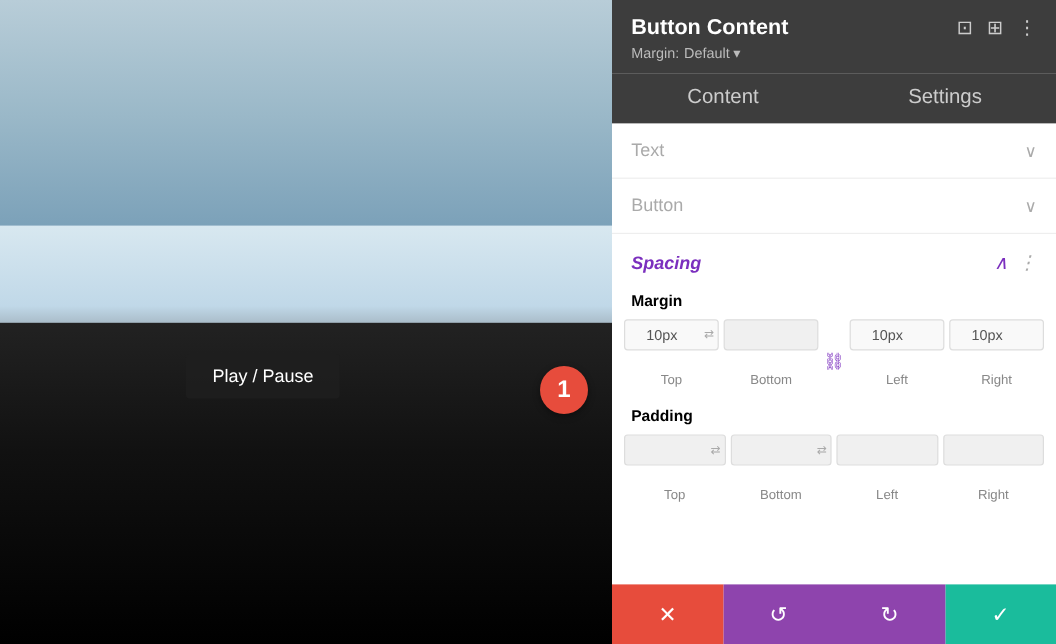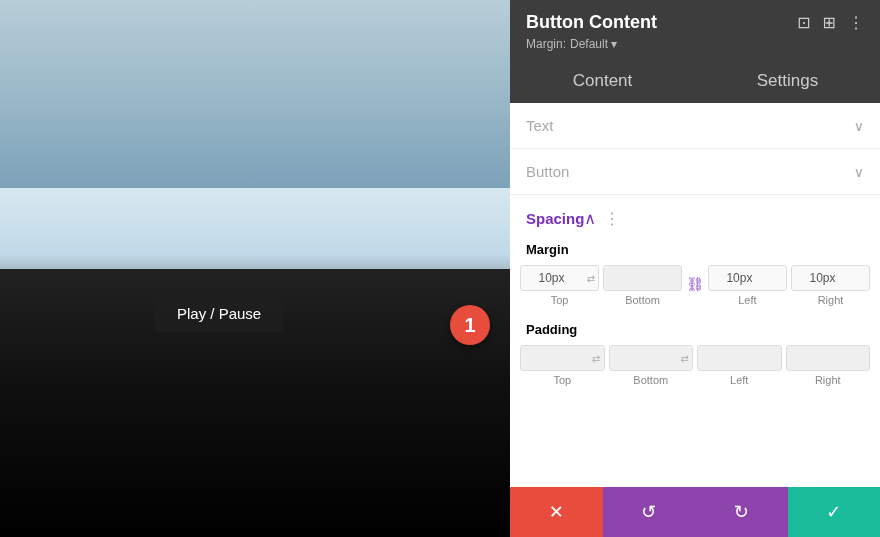--- a/index.html
+++ b/index.html
@@ -198,20 +198,22 @@
 
     
     .spacing-section {
       padding: 0;
     }
 
     .spacing-header {
       padding: 14px 16px 10px;
       display: flex;
       align-items: center;
+      justify-content: space-between;
+      font-style: italic;
     }
 
     .spacing-title {
       color: #7b2fbe;
       font-size: 15px;
       font-weight: 600;
     }
 
     .spacing-controls {
       display: flex;
@@ -244,20 +246,21 @@
       padding: 0 10px 12px;
       gap: 4px;
       align-items: flex-end;
     }
 
     .field-group {
       flex: 1;
       display: flex;
       flex-direction: column;
       align-items: center;
+      gap: 16px;
     }
 
     .field-input-wrap {
       position: relative;
       width: 100%;
     }
 
     .field-input {
       width: 100%;
       border: 1px solid #ddd;

